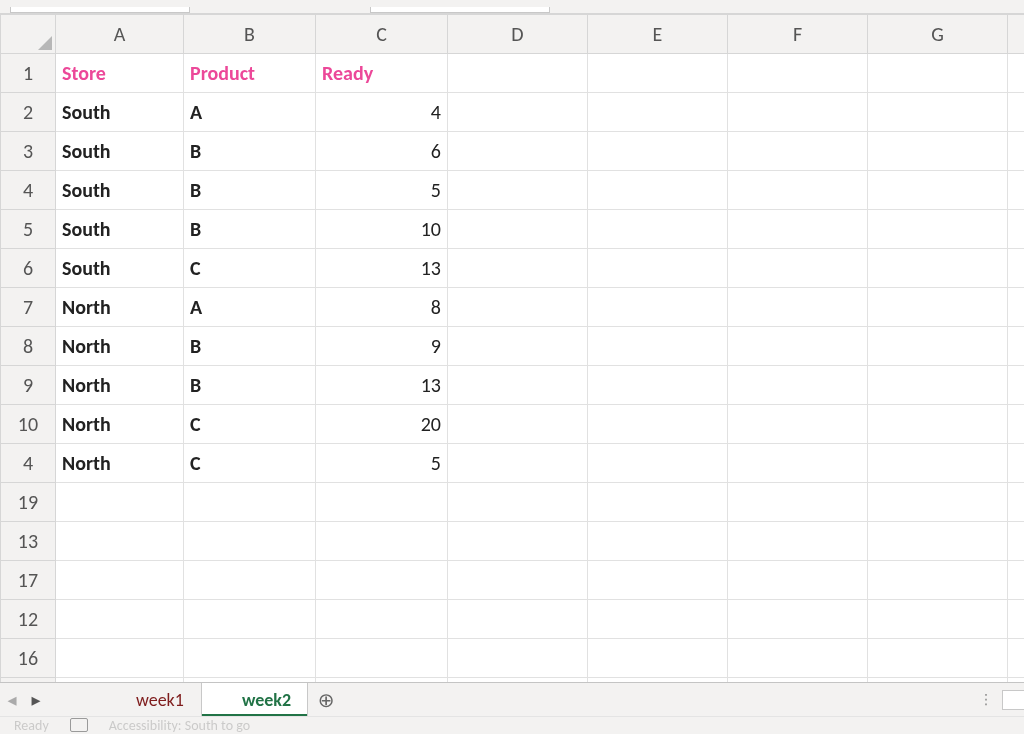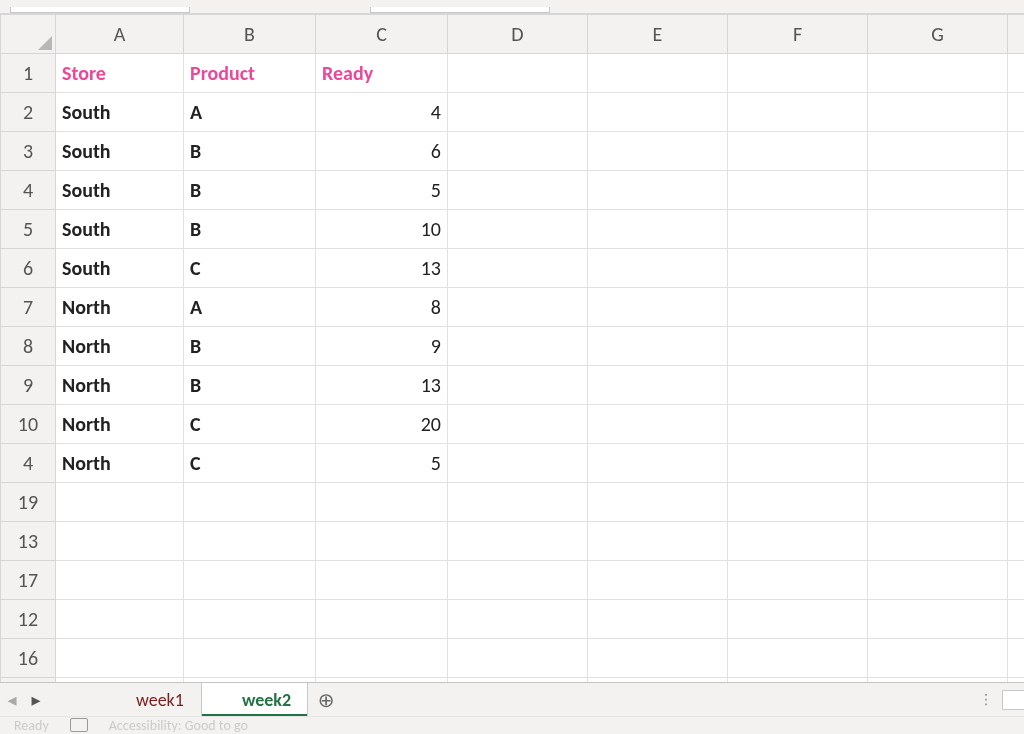--- a/index.html
+++ b/index.html
@@ -291,16 +291,16 @@
     <div class="tab active">week2</div>
     <div class="addsheet">⊕</div>
     <div class="flex"></div>
     <div class="dots">⋮</div>
     <div class="scrollcut"></div>
   </div>
 
   <div class="status">
     <span style="opacity:.25;">Ready</span>
     <span class="ico"></span>
-    <span style="opacity:.25;">Accessibility: Good to go</span>
+    <span style="opacity:.25;">Accessibility: South to go</span>
   </div>
 
 </div>
 
 </body></html>

